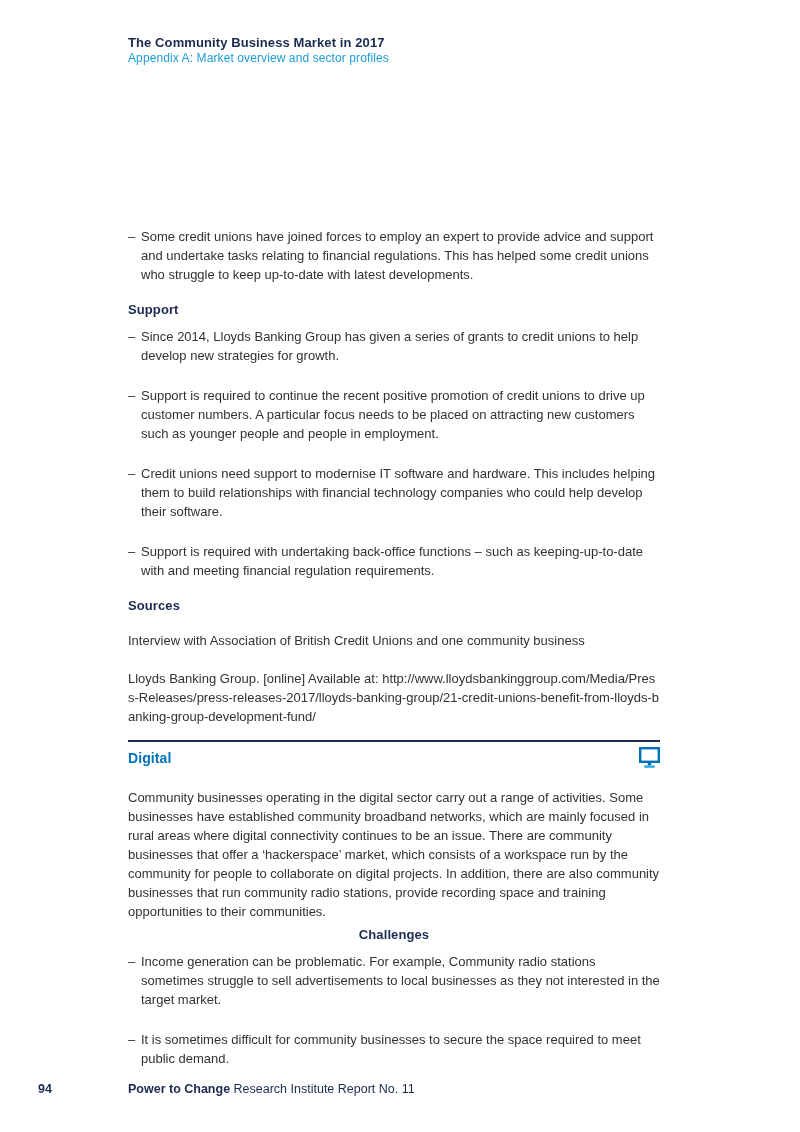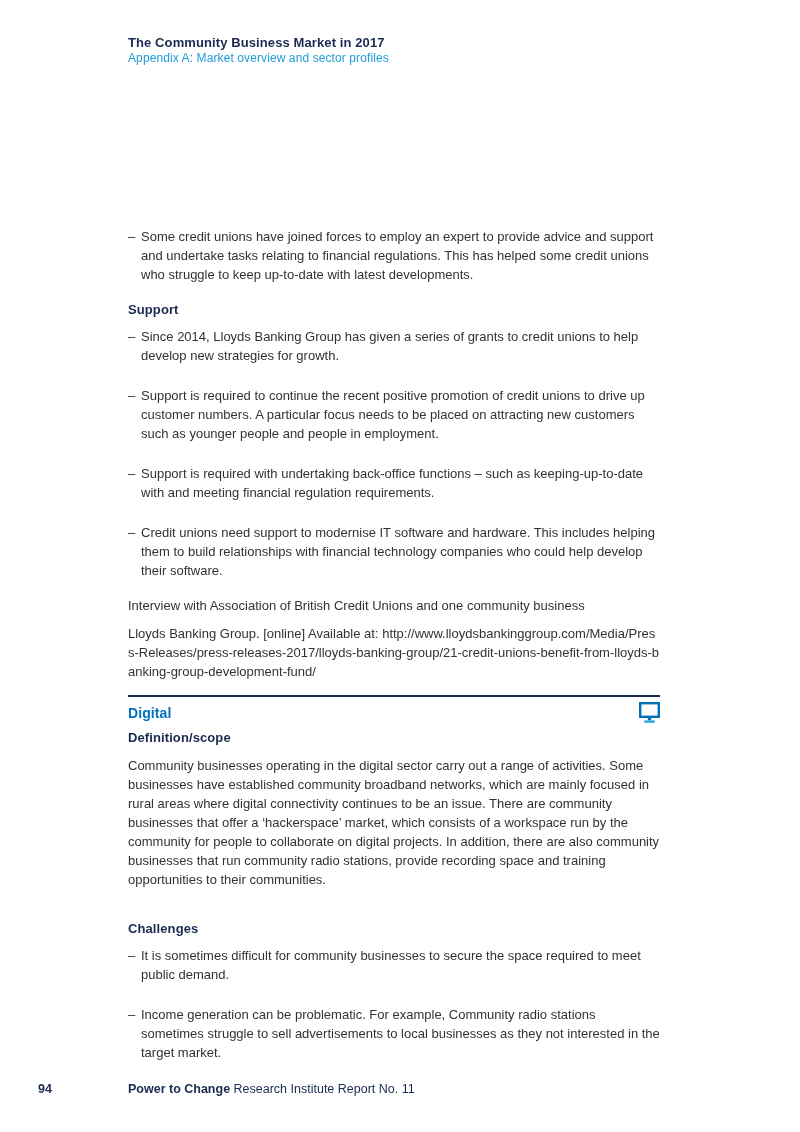--- a/index.html
+++ b/index.html
@@ -38,41 +38,41 @@
   ul.dash-list { list-style: none; }
   ul.dash-list li { position: relative; padding-left: 13px; }
   ul.dash-list li + li { margin-top: 21px; }
   ul.dash-list li::before {
     content: "\2013"; position: absolute; left: 0; top: 0; color: var(--body);
   }
   h3.section-heading {
     font-size: 13px; line-height: 19px; font-weight: 700;
     color: var(--navy); margin: 16px 0 8px 0; letter-spacing: 0.1px;
   }
-  .para { margin-top: 9px; }
+  .para { margin-top: 19px; }
   .para:first-of-type { margin-top: 16px; }
   .url-wrap { word-break: break-all; overflow-wrap: anywhere; }
   
   .digital-rule {
     margin-top: 14px; border-top: 2px solid var(--navy); height: 0;
   }
   .digital-head-row {
     display: flex; justify-content: space-between; align-items: center;
     padding-top: 5px;
   }
   .digital-title {
     font-size: 14px; line-height: 19px; font-weight: 700;
     color: var(--medium-blue); letter-spacing: 0.1px; text-align: right;
   }
   .monitor-icon { width: 21px; height: 22px; display: block; }
   h3.sub-heading {
     font-size: 13px; line-height: 19px; font-weight: 700;
     color: var(--navy); margin: 4px 0 8px 0; letter-spacing: 0.1px;
   }
-  h3.challenges-heading { margin-top: 30px; }
+  h3.challenges-heading { margin-top: 4px; text-align: center; }
   
   .footer { position: absolute; left: 0; top: 1082px; width: 100%; height: 20px; }
   .page-number {
     position: absolute; left: 38px; top: 0;
     font-size: 12.5px; font-weight: 700; color: var(--navy);
   }
   .footer-line {
     position: absolute; left: 128px; top: 0;
     font-size: 12.5px; color: var(--navy);
   }
@@ -91,44 +91,44 @@
   <div class="main">
 
     <ul class="dash-list">
         <li>Some credit unions have joined forces to employ an expert to provide advice and support and undertake tasks relating to financial regulations. This has helped some credit unions who struggle to keep up-to-date with latest developments.</li>
       </ul>
 
     <h3 class="section-heading">Support</h3>
     <ul class="dash-list">
         <li>Since 2014, Lloyds Banking Group has given a series of grants to credit unions to help develop new strategies for growth.</li>
         <li>Support is required to continue the recent positive promotion of credit unions to drive up customer numbers. A particular focus needs to be placed on attracting new customers such as younger people and people in employment.</li>
+        <li>Credit unions need support to modernise IT software and hardware. This includes helping them to build relationships with financial technology companies who could help develop their software.</li>
         <li>Support is required with undertaking back-office functions – such as keeping-up-to-date with and meeting financial regulation requirements.</li>
-        <li>Credit unions need support to modernise IT software and hardware. This includes helping them to build relationships with financial technology companies who could help develop their software.</li>
       </ul>
 
+    <h3 class="section-heading">Sources</h3>
     <p class="para">Interview with Association of British Credit Unions and one community business</p>
     <p class="para url-wrap">Lloyds Banking Group. [online] Available at: http://www.lloydsbankinggroup.com/Media/Press-Releases/press-releases-2017/lloyds-banking-group/21-credit-unions-benefit-from-lloyds-banking-group-development-fund/</p>
 
     <div class="digital-rule"></div>
     <div class="digital-head-row">
       <span class="digital-title">Digital</span>
       <svg class="monitor-icon" viewBox="0 0 21 22" xmlns="http://www.w3.org/2000/svg">
         <rect x="1.2" y="1.2" width="18.6" height="13.6" fill="#ffffff" stroke="#0072bc" stroke-width="2.4"></rect>
         <rect x="8.8" y="15.2" width="3.4" height="3.2" fill="#0072bc"></rect>
         <rect x="5.2" y="18.4" width="10.6" height="2.4" fill="#2fa8df"></rect>
       </svg>
     </div>
 
-    <h3 class="sub-heading">Definition/scope</h3>
     <p class="para">Community businesses operating in the digital sector carry out a range of activities. Some businesses have established community broadband networks, which are mainly focused in rural areas where digital connectivity continues to be an issue. There are community businesses that offer a ‘hackerspace’ market, which consists of a workspace run by the community for people to collaborate on digital projects. In addition, there are also community businesses that run community radio stations, provide recording space and training opportunities to their communities.</p>
 
     <h3 class="sub-heading challenges-heading">Challenges</h3>
     <ul class="dash-list">
+        <li>Income generation can be problematic. For example, Community radio stations sometimes struggle to sell advertisements to local businesses as they not interested in the target market.</li>
         <li>It is sometimes difficult for community businesses to secure the space required to meet public demand.</li>
-        <li>Income generation can be problematic. For example, Community radio stations sometimes struggle to sell advertisements to local businesses as they not interested in the target market.</li>
       </ul>
 
   </div>
 
   <div class="footer">
     <span class="page-number">94</span>
     <span class="footer-line"><span class="publisher">Power to Change</span> <span>Research Institute Report No. 11</span></span>
   </div>
 
 </div>

